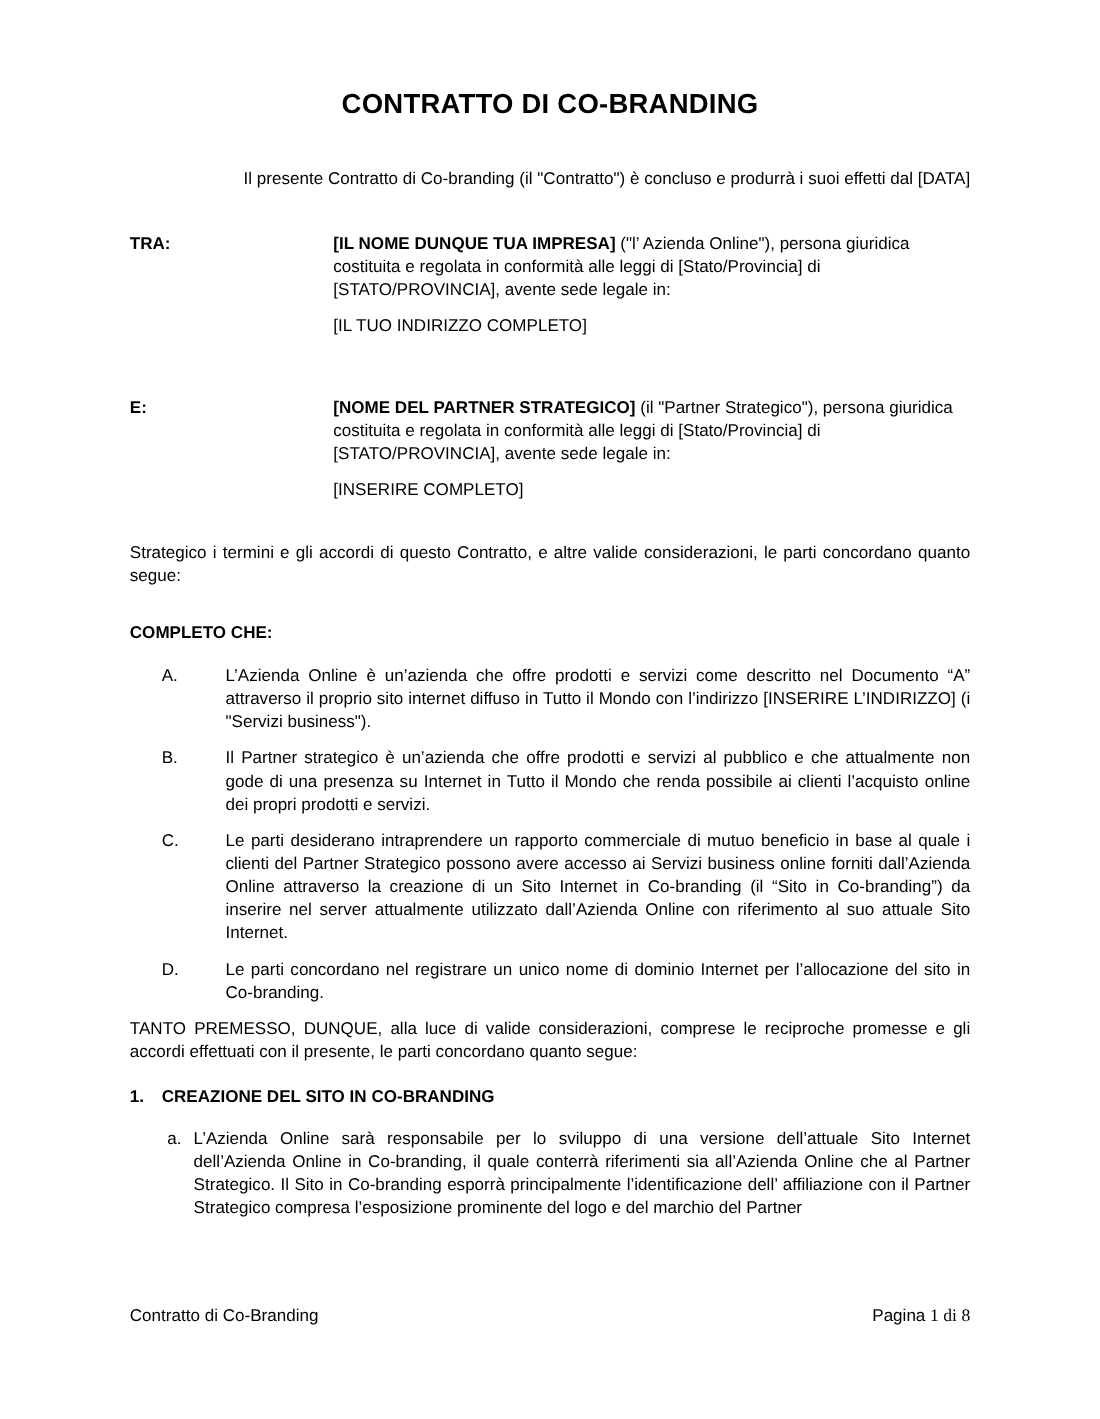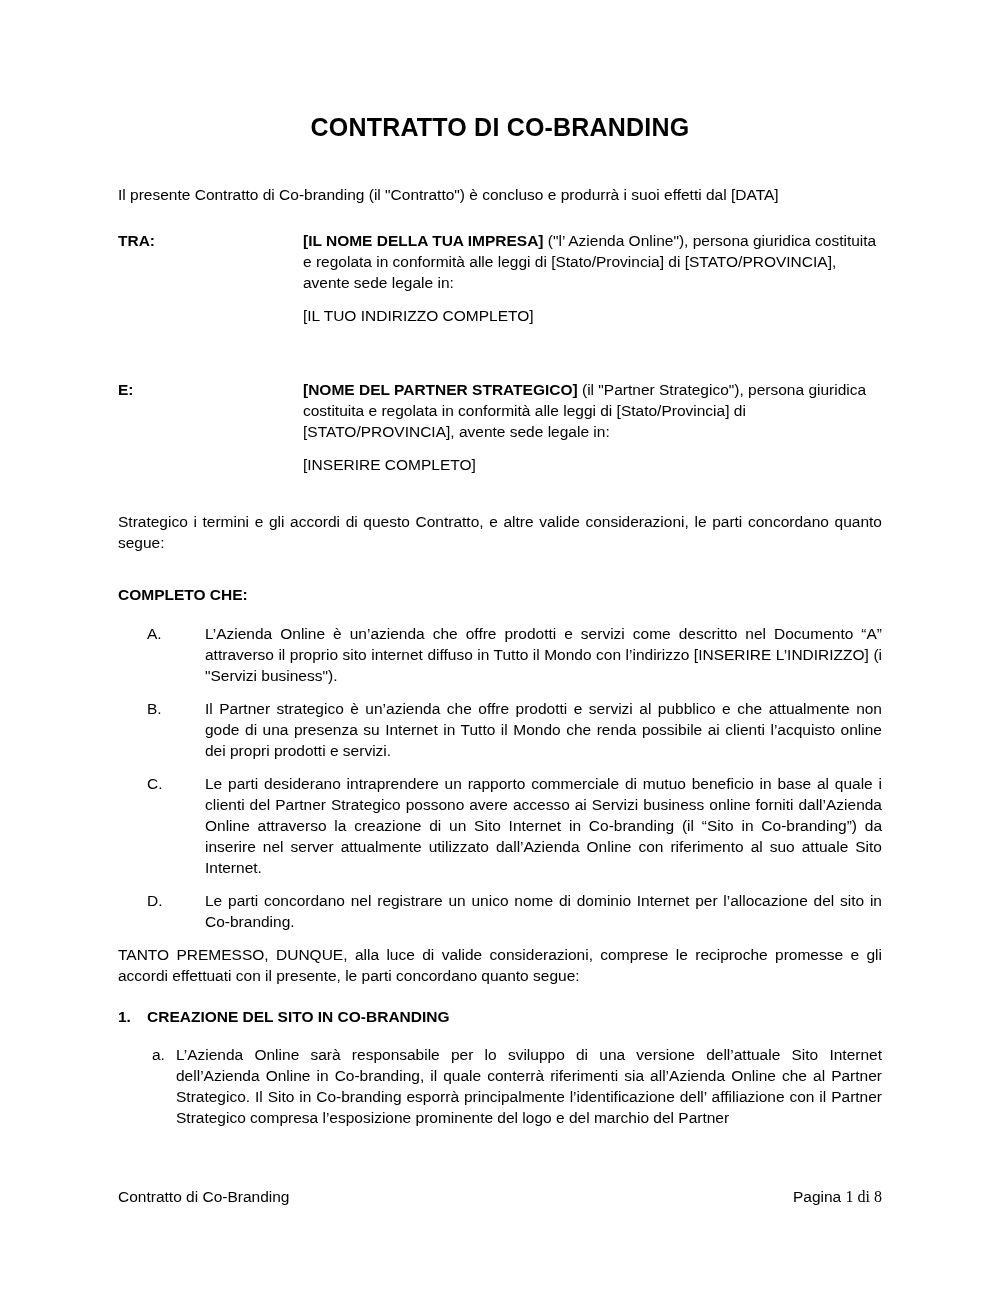--- a/index.html
+++ b/index.html
@@ -12,33 +12,33 @@
     font-size: 15.5px;
     line-height: 21px;
     position: relative;
     overflow: hidden;
   }
   .page {
     position: absolute;
     top: 0; left: 0;
     width: 1000px;
     height: 1290px;
-    padding: 112px 118px 0 118px;
+    padding: 80px 118px 0 118px;
     box-sizing: border-box;
   }
   .doc-title {
     font-size: 25px;
     line-height: 30px;
     font-weight: bold;
     text-align: center;
     margin: 0 0 42px 0;
     letter-spacing: 0.2px;
   }
   p { margin: 0; }
-  .intro { margin-bottom: 25px; }
+  .intro { margin-bottom: 38px; text-align: right; }
 
   .party { display: flex; margin-bottom: 53px; }
   .party.second { margin-bottom: 36px; }
   .party-label { width: 185px; flex: 0 0 185px; font-weight: bold; }
   .party-body { flex: 1; }
   .party-address { margin-top: 12px; }
 
   .consideration { text-align: justify; margin-bottom: 31px; }
 
   .premises-heading { font-weight: bold; margin-bottom: 18px; }
@@ -77,21 +77,21 @@
 
 <div class="page">
 
   <h1 class="doc-title">CONTRATTO DI CO-BRANDING</h1>
 
   <p class="intro">Il presente Contratto di Co-branding (il "Contratto") è concluso e produrrà i suoi effetti dal [DATA]</p>
 
   <div class="party">
     <div class="party-label">TRA:</div>
     <div class="party-body">
-      <p class="party-text"><b>[IL NOME DELLA TUA IMPRESA]</b><span> ("l’ Azienda Online"), persona giuridica costituita e regolata in conformità alle leggi di [Stato/Provincia] di [STATO/PROVINCIA], avente sede legale in:</span></p>
+      <p class="party-text"><b>[IL NOME DUNQUE TUA IMPRESA]</b><span> ("l’ Azienda Online"), persona giuridica costituita e regolata in conformità alle leggi di [Stato/Provincia] di [STATO/PROVINCIA], avente sede legale in:</span></p>
       <p class="party-address">[IL TUO INDIRIZZO COMPLETO]</p>
     </div>
   </div>
 
   <div class="party second">
     <div class="party-label">E:</div>
     <div class="party-body">
       <p class="party-text"><b>[NOME DEL PARTNER STRATEGICO]</b><span> (il "Partner Strategico"), persona giuridica costituita e regolata in conformità alle leggi di [Stato/Provincia] di [STATO/PROVINCIA], avente sede legale in:</span></p>
       <p class="party-address">[INSERIRE COMPLETO]</p>
     </div>

